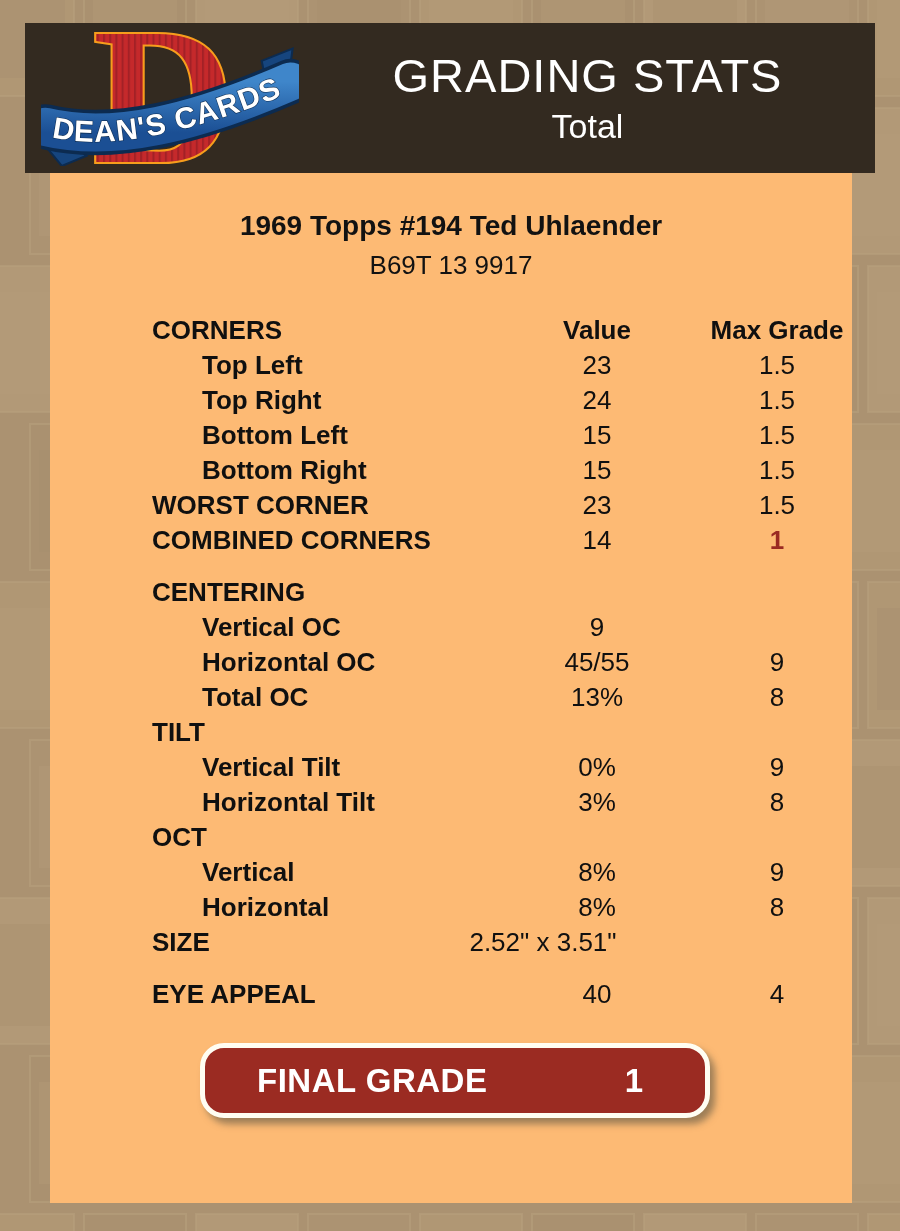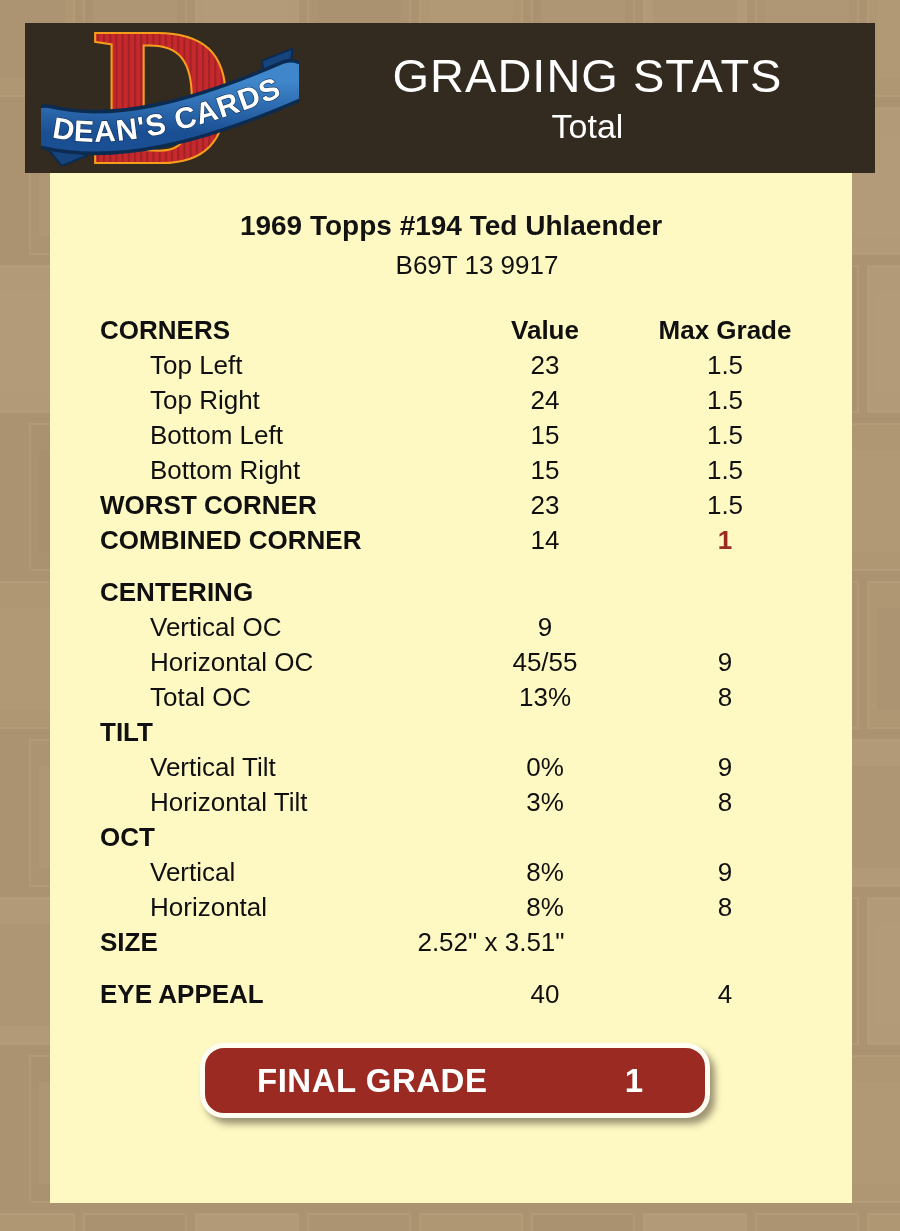--- a/index.html
+++ b/index.html
@@ -18,41 +18,41 @@
   .header-text{
     position:absolute;left:300px;right:25px;top:0;height:150px;
     display:flex;flex-direction:column;justify-content:center;align-items:center;
     color:#ffffff;
   }
   .header-title{font-size:47px;line-height:57px;letter-spacing:1px;white-space:nowrap;}
   .header-sub{font-size:34px;line-height:45px;}
 
   .panel{
     position:absolute;left:50px;top:173px;width:802px;height:1030px;
-    background:#fef9c3;z-index:1;
+    background:#fdba74;z-index:1;
   }
   .card-title{
     position:absolute;top:37px;left:0;width:100%;text-align:center;
     font-size:28px;font-weight:bold;color:#121212;
   }
   .card-serial{
     position:absolute;top:77px;left:0;width:100%;text-align:center;
-    font-size:26px;color:#121212;margin-left:26px;
+    font-size:26px;color:#121212;
   }
 
   .gtable{position:absolute;top:140px;left:0;width:100%;}
   .trow{
     display:grid;grid-template-columns:345px 200px 160px;
-    padding-left:50px;height:35px;align-items:center;
+    padding-left:102px;height:35px;align-items:center;
     font-size:26px;color:#101010;
   }
   .trow .val,.trow .grd{text-align:center;}
   .trow.header{font-weight:bold;}
   .trow.section .lbl{font-weight:bold;}
-  .trow.item .lbl{padding-left:50px;}
+  .trow.item .lbl{padding-left:50px;font-weight:bold;}
   .trow.gap-before{margin-top:17px;}
   .grd.maroon{color:#9a2a22;font-weight:bold;}
   .val.wide{transform:translateX(-54px);white-space:nowrap;}
 
   .final-grade{
     position:absolute;left:150px;top:870px;width:510px;height:75px;box-sizing:border-box;
     background:#9b2b22;border:5px solid #fffdf2;border-radius:24px;
     box-shadow:5px 6px 7px rgba(105,92,70,0.65);
     display:flex;align-items:center;color:#ffffff;font-weight:bold;font-size:33px;
     z-index:2;
@@ -288,21 +288,21 @@
         <div class="lbl">Bottom Right</div>
         <div class="val">15</div>
         <div class="grd">1.5</div>
       </div>
       <div class="trow section">
         <div class="lbl">WORST CORNER</div>
         <div class="val">23</div>
         <div class="grd">1.5</div>
       </div>
       <div class="trow section">
-        <div class="lbl">COMBINED CORNER</div>
+        <div class="lbl">COMBINED CORNERS</div>
         <div class="val">14</div>
         <div class="grd maroon">1</div>
       </div>
       <div class="trow section gap-before">
         <div class="lbl">CENTERING</div>
         <div class="val"></div>
         <div class="grd"></div>
       </div>
       <div class="trow item">
         <div class="lbl">Vertical OC</div>

